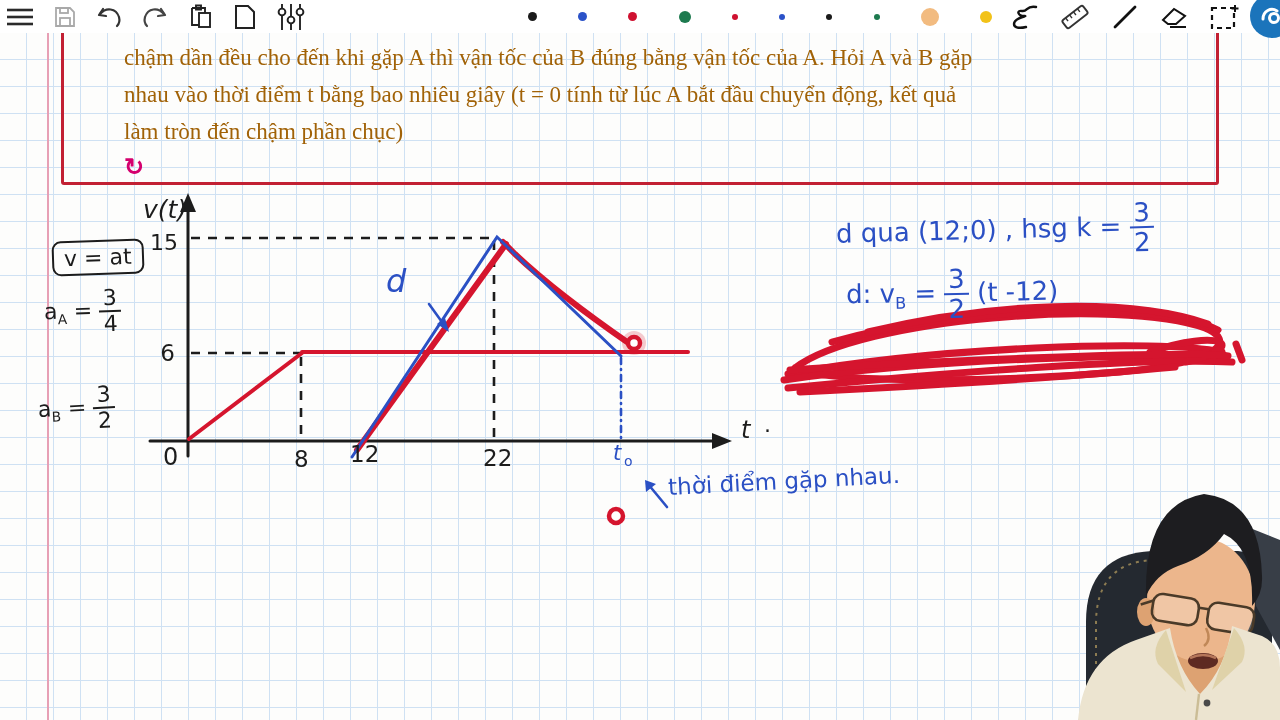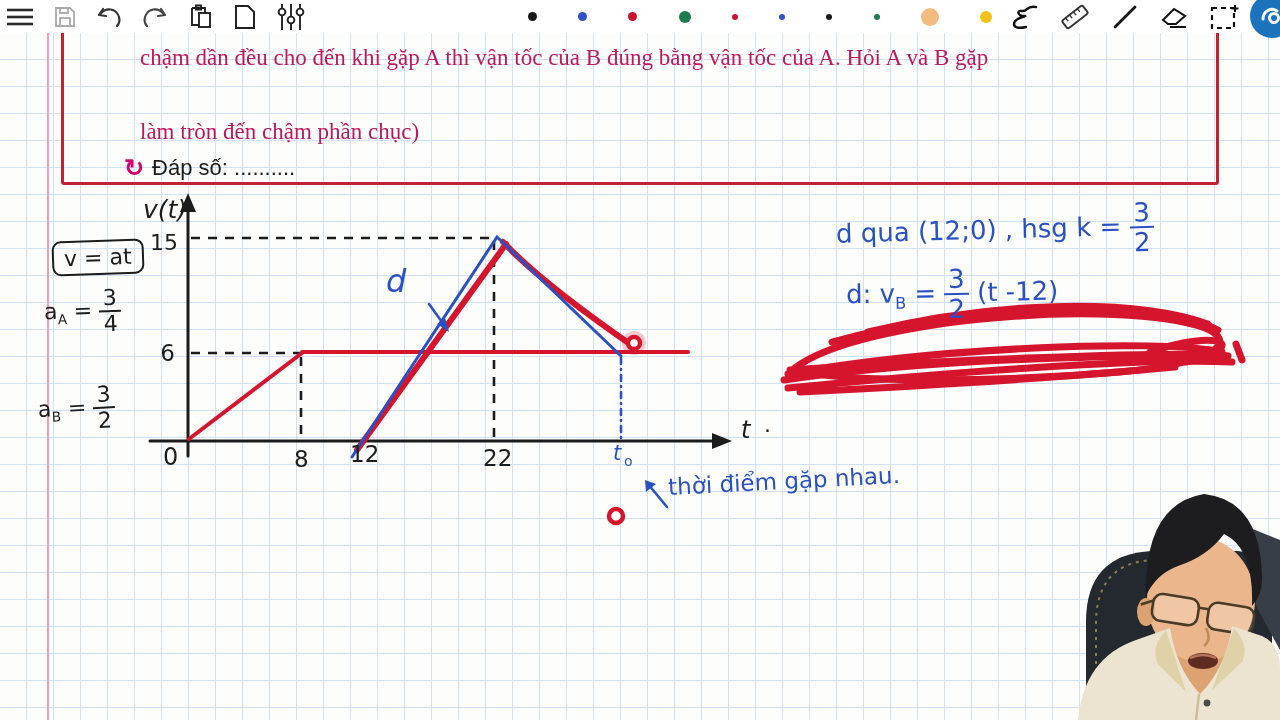--- a/index.html
+++ b/index.html
@@ -22,21 +22,21 @@
   
   .page { position:absolute; top:33px; left:0; width:1280px; height:687px;
     background:
       repeating-linear-gradient(to right, transparent 0 26px, #cfe1f3 26px 27px),
       repeating-linear-gradient(to bottom, transparent 0 26px, #cfe1f3 26px 27px),
       #fdfdfc; }
   .margin-line { position:absolute; left:47px; top:33px; width:2px; height:687px; background:#e7a0b5; z-index:2; }
 
   
   .problem-box { position:absolute; left:61px; top:-20px; width:1158px; height:205px; border:3px solid #c22033; border-radius:3px; z-index:5; }
-  .p-line { position:absolute; left:76px; width:1080px; font-family:"Liberation Serif", serif; font-size:23px; color:#be185d; white-space:nowrap; }
+  .p-line { position:absolute; left:60px; width:1080px; font-family:"Liberation Serif", serif; font-size:23px; color:#a16207; white-space:nowrap; }
   .answer-row { position:absolute; left:60px; top:172px; display:flex; align-items:center; gap:8px; font-family:"Liberation Sans", sans-serif; font-size:22px; color:#1b1b1b; }
   .answer-icon { color:#d4006e; font-size:24px; font-weight:bold; line-height:1; }
 
   
   .hw { font-family:"DejaVu Sans", sans-serif; position:absolute; z-index:6; }
   .hw-black { color:#1c1c1c; }
   .hw-blue { color:#2b50c4; }
   .formula-box { left:52px; top:240px; border:2.5px solid #1c1c1c; border-radius:9px; padding:3px 10px; font-size:22px; transform:rotate(-2deg); }
   .frac { display:inline-flex; flex-direction:column; align-items:center; vertical-align:middle; line-height:1; }
   .frac .num { border-bottom:2px solid currentColor; padding:0 4px 1px; }
@@ -176,24 +176,24 @@
   <div class="app-logo">
     <svg width="26" height="26" viewBox="0 0 26 26">
         <path d="M4 16 C4 8 12 4 18 8" fill="none" stroke="#fff" stroke-width="3" stroke-linecap="round"></path>
         <circle cx="15" cy="15" r="4.5" fill="none" stroke="#fff" stroke-width="3"></circle>
       </svg>
   </div>
 </div>
 
 <div class="problem-box">
   <div class="p-line" style="top:62px;">chậm dần đều cho đến khi gặp A thì vận tốc của B đúng bằng vận tốc của A. Hỏi A và B gặp</div>
+  <div class="p-line" style="top:99px;">nhau vào thời điểm t bằng bao nhiêu giây (t = 0 tính từ lúc A bắt đầu chuyển động, kết quả</div>
   <div class="p-line" style="top:136px;">làm tròn đến chậm phần chục)</div>
   <div class="answer-row">
     <span class="answer-icon">↻</span>
-    <span>Đáp số: ..........</span>
   </div>
 </div>
 
 <div class="hw hw-black formula-box">
   <span>v = at</span>
 </div>
 <div class="hw hw-black note-aA">
   <span>a</span><sub class="hsub">A</sub>
   <span>=</span>
   <span class="frac">

